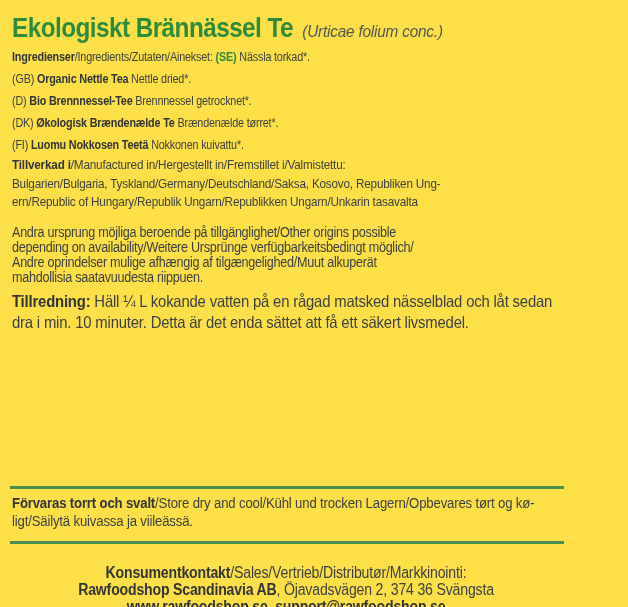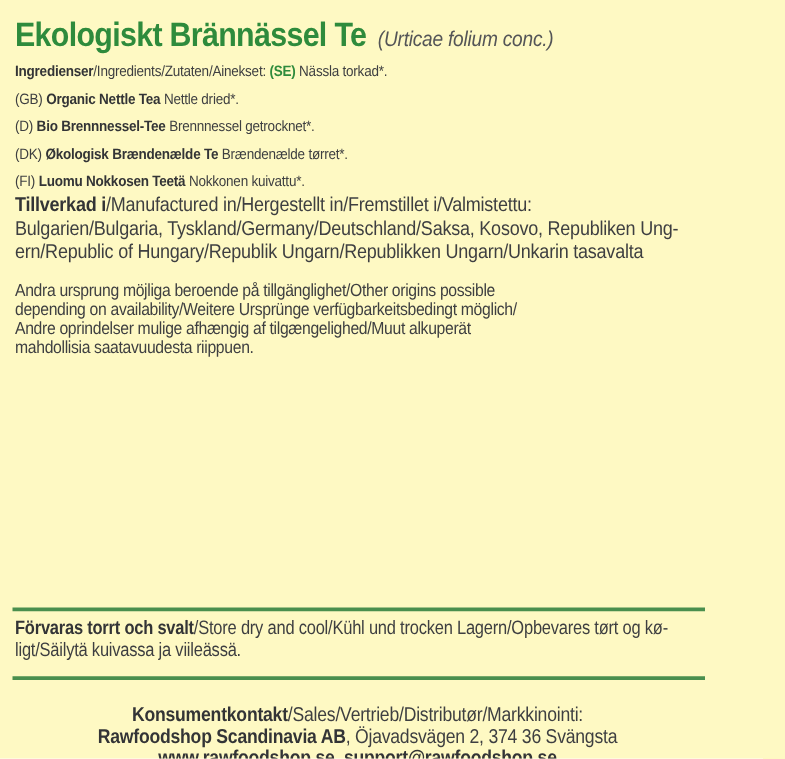--- a/index.html
+++ b/index.html
@@ -1,33 +1,33 @@
 <!DOCTYPE html>
 <html><head>
 <meta charset="utf-8">
 <style>
   html,body { margin:0; padding:0; background:#ffffff; }
   .page {
-    position:relative; width:628px; height:607px; background:#fef9c3;
+    position:relative; width:628px; height:607px; background:#fde047;
     font-family:"Liberation Sans", sans-serif; color:#3E3F41; overflow:hidden;
     letter-spacing:-0.2px;
   }
   .content { padding:13px 8px 0 12px; }
   .line { white-space:nowrap; transform:scaleX(0.9); transform-origin:0 50%; }
   b { font-weight:700; color:#333436; }
 
   .title-line { height:33px; }
   .title { font-size:27px; font-weight:700; color:#2E8B3C; letter-spacing:-0.6px; }
   .latin { font-size:17px; font-style:italic; color:#545557; margin-left:6px; }
 
   .sec-ing  { font-size:12px; line-height:22px; }
   .green-b  { color:#2E8B3C; font-weight:700; }
 
   .sec-eko  { font-size:16px; line-height:19px; }
-  .sec-till { font-size:16px; line-height:18.5px; }
+  .sec-till { font-size:13px; line-height:18.5px; }
   .sec-dis  { font-size:14px; line-height:15px; margin-top:13px; letter-spacing:-0.3px; }
   .sec-prep { font-size:16.5px; line-height:21px; margin-top:6px; }
 
   .bottom { position:absolute; left:0; top:486px; width:572px; }
   .rule { height:3px; background:#4A8F4E; margin-left:10px; margin-right:8px; }
   .rule-2 { margin-top:11px; }
   .rule-3 { margin-top:2px; }
   .sec-store { font-size:15.5px; line-height:18px; margin:5px 8px 0 12px; }
   .sec-store .line { transform:scaleX(0.85); }
   .sec-contact { font-size:16px; line-height:17px; margin-top:20px; text-align:center; }
@@ -71,20 +71,26 @@
       <div class="line">ern/Republic of Hungary/Republik Ungarn/Republikken Ungarn/Unkarin tasavalta</div>
     </div>
 
     <div class="sec-dis">
       <div class="line">Andra ursprung möjliga beroende på tillgänglighet/Other origins possible</div>
       <div class="line">depending on availability/Weitere Ursprünge verfügbarkeitsbedingt möglich/</div>
       <div class="line">Andre oprindelser mulige afhængig af tilgængelighed/Muut alkuperät</div>
       <div class="line">mahdollisia saatavuudesta riippuen.</div>
     </div>
 
+    <div class="sec-prep">
+      <div class="line">
+        <b>Tillredning:</b><span> Häll ¼ L kokande vatten på en rågad matsked nässelblad och låt sedan</span>
+      </div>
+      <div class="line">dra i min. 10 minuter. Detta är det enda sättet att få ett säkert livsmedel.</div>
+    </div>
 
   </div>
 
   <div class="bottom">
     <div class="rule"></div>
 
     <div class="sec-store">
       <div class="line">
         <b>Förvaras torrt och svalt</b><span>/Store dry and cool/Kühl und trocken Lagern/Opbevares tørt og kø-</span>
       </div>

